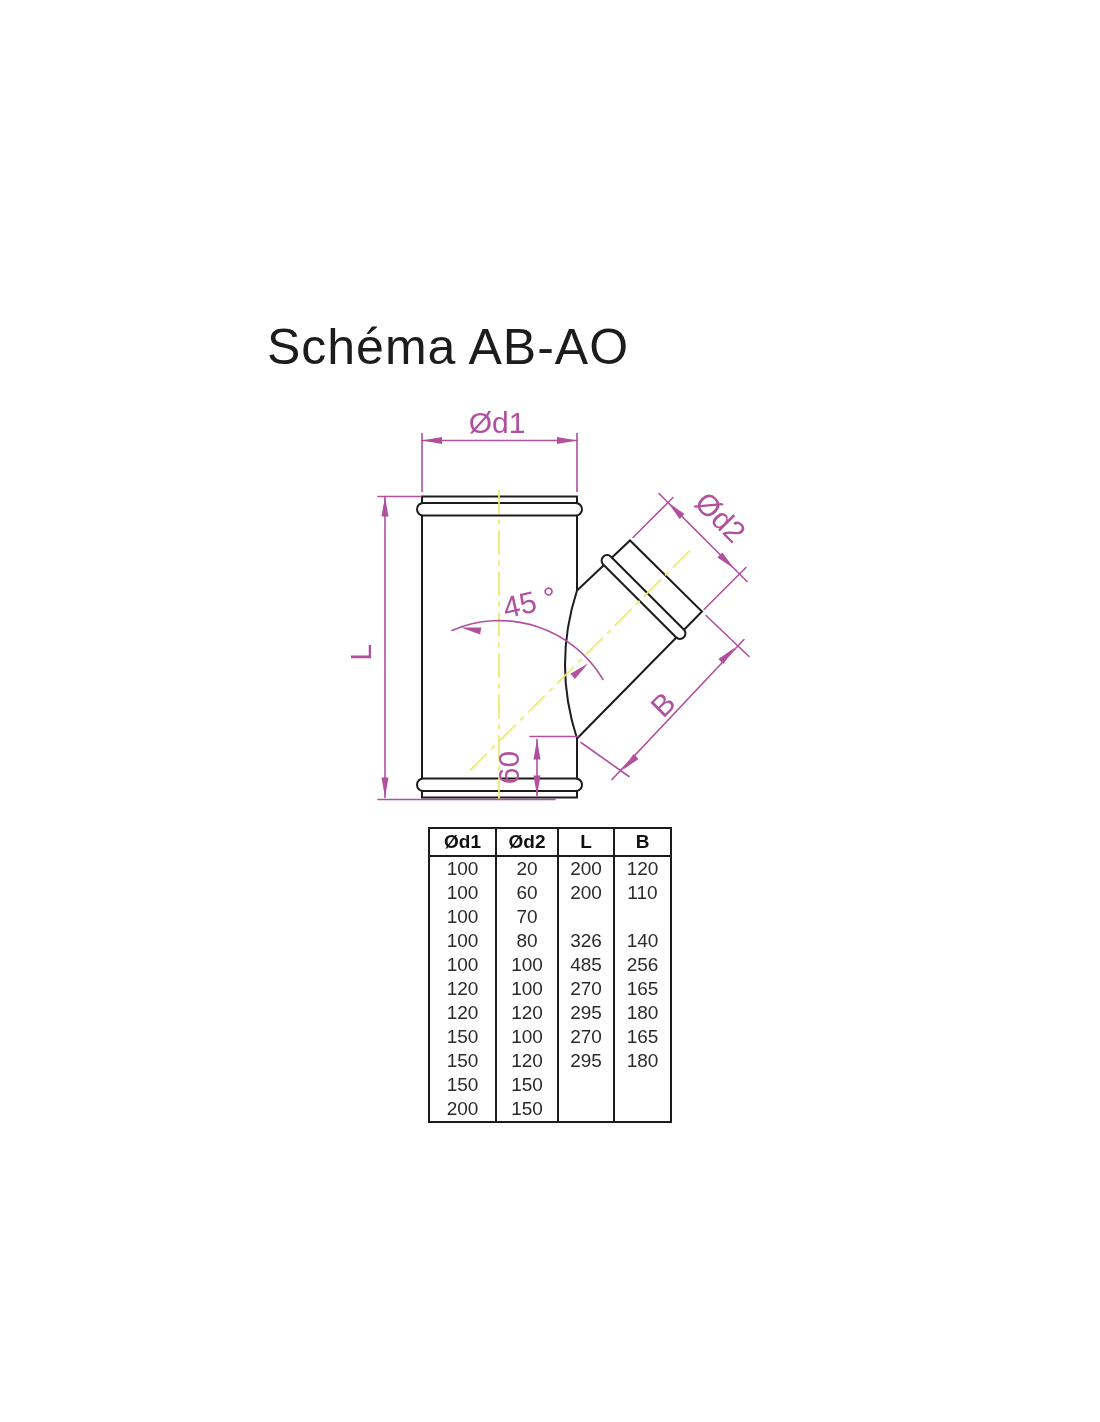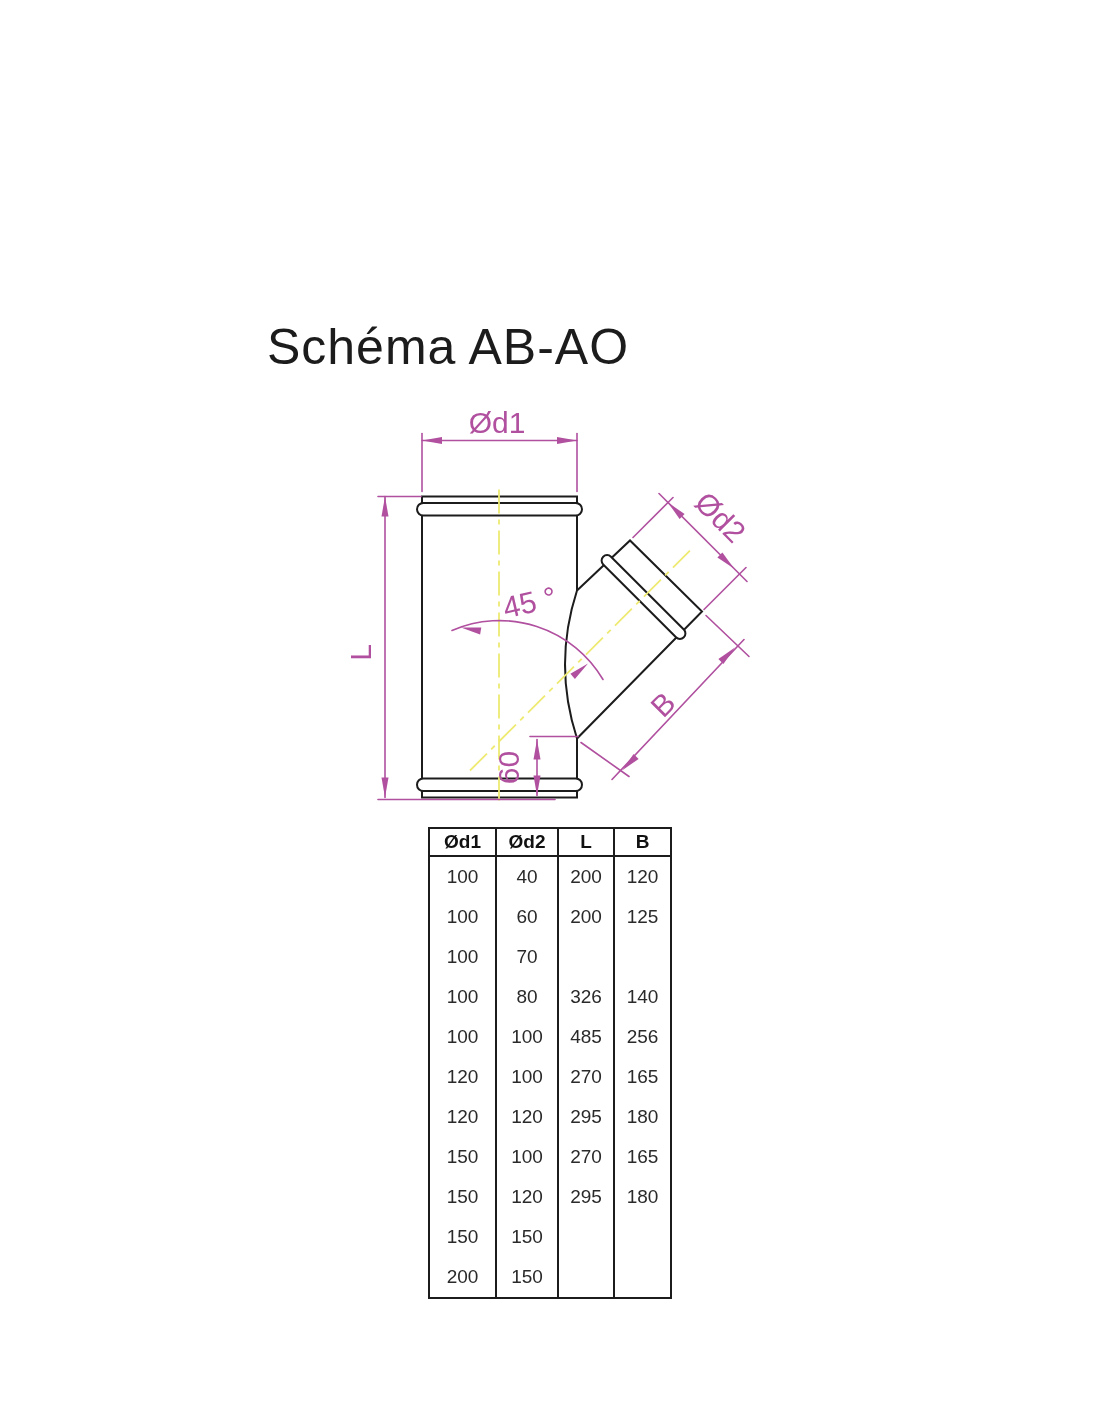--- a/index.html
+++ b/index.html
@@ -6,21 +6,21 @@
   #page{position:relative;width:1100px;height:1422px;background:#ffffff;overflow:hidden;
         font-family:"Liberation Sans",sans-serif;}
   #title{position:absolute;left:0;top:318px;width:896px;text-align:center;
          font-size:50px;font-weight:400;letter-spacing:1px;color:#1c1c1c;}
   #drawing{position:absolute;left:340px;top:395px;}
   
   #dim-table{position:absolute;left:428px;top:827px;width:242px;height:292px;
              border-collapse:collapse;table-layout:fixed;color:#2a2a2a;}
   #dim-table th{border-bottom:2px solid #1c1c1c;font-size:19px;font-weight:700;
                 height:26px;padding:0;text-align:center;color:#111;}
-  #dim-table td{font-size:19px;font-weight:400;height:24px;padding:8px;text-align:center;}
+  #dim-table td{font-size:19px;font-weight:400;height:24px;padding:0;text-align:center;}
   #dim-table th,#dim-table td{border-left:2px solid #1c1c1c;}
   #dim-table th:first-child,#dim-table td:first-child{border-left:none;}
   #dim-table{border:2px solid #1c1c1c;}
   text.dim{font-family:"Liberation Sans",sans-serif;font-size:30px;fill:#b0509f;}
 </style>
 </head>
 <body>
 
 <div id="page">
 
@@ -105,29 +105,29 @@
       <tr>
         <th>Ød1</th>
         <th>Ød2</th>
         <th>L</th>
         <th>B</th>
       </tr>
     </thead>
     <tbody>
         <tr>
           <td>100</td>
-          <td>40</td>
+          <td>20</td>
           <td>200</td>
           <td>120</td>
         </tr>
         <tr>
           <td>100</td>
           <td>60</td>
           <td>200</td>
-          <td>125</td>
+          <td>110</td>
         </tr>
         <tr>
           <td>100</td>
           <td>70</td>
           <td></td>
           <td></td>
         </tr>
         <tr>
           <td>100</td>
           <td>80</td>

